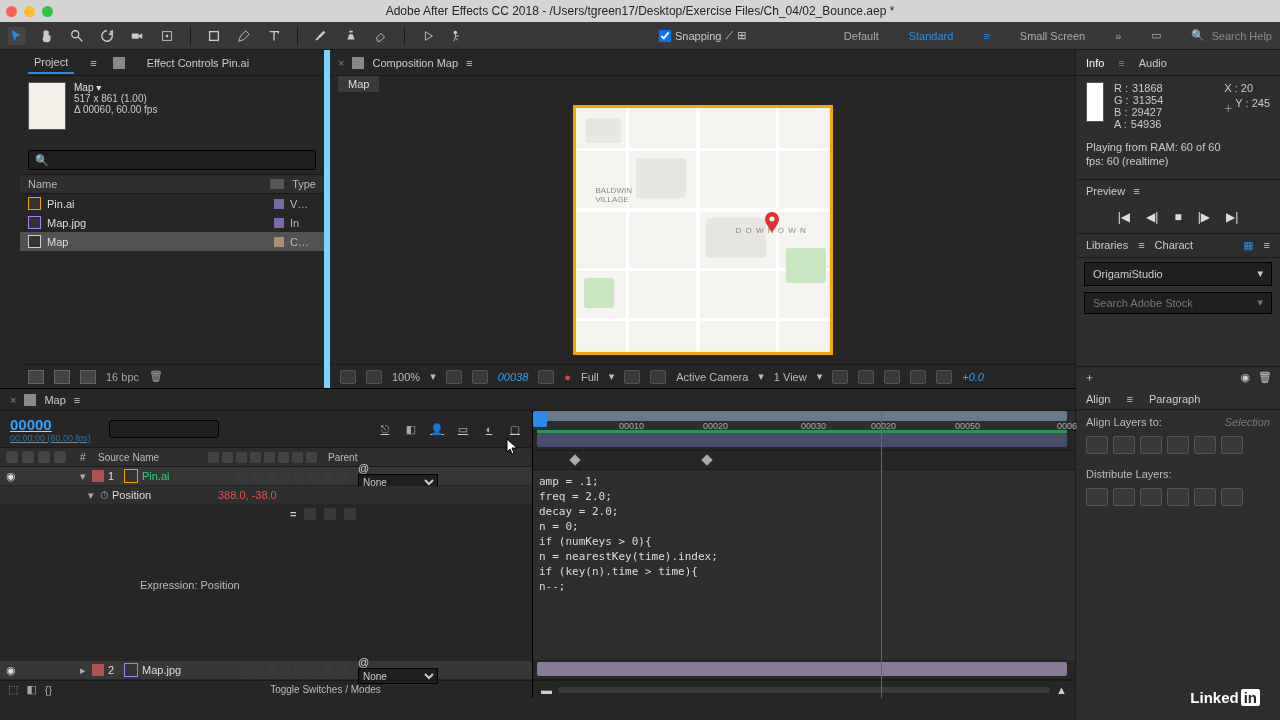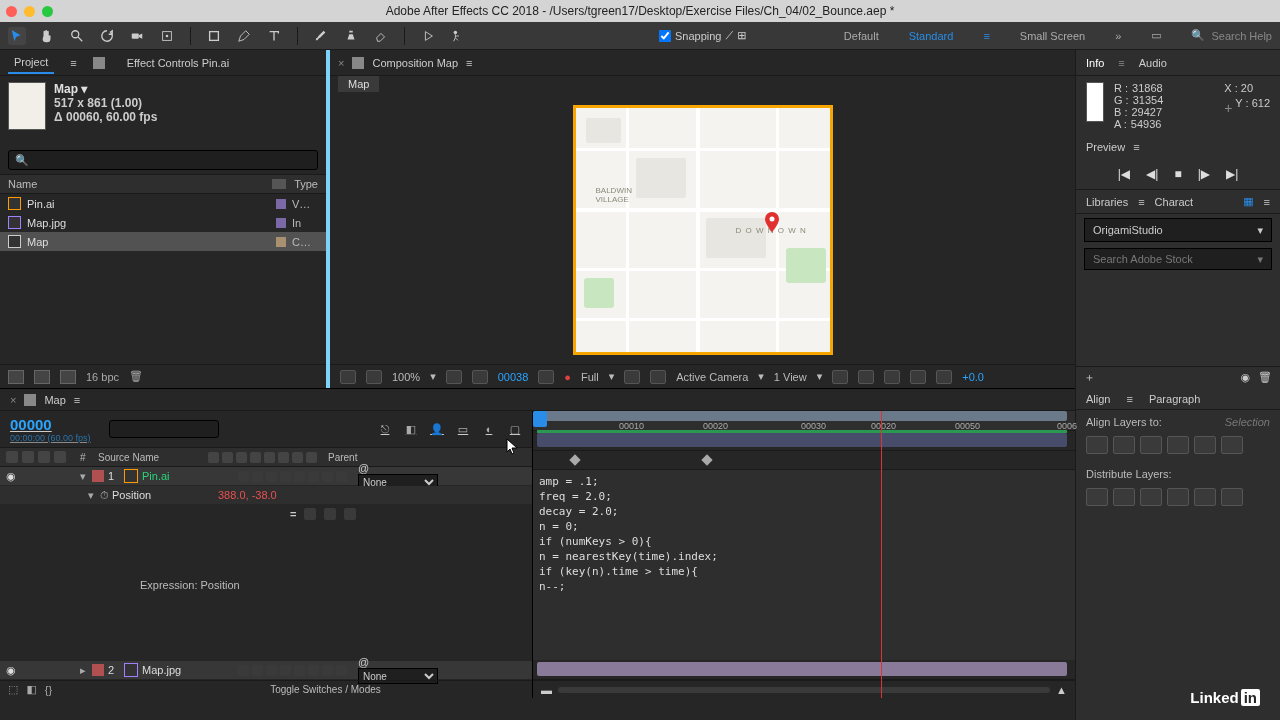--- a/index.html
+++ b/index.html
@@ -20,29 +20,29 @@
 .toolbar .sep { width: 1px; height: 18px; background: #1a1a1a; margin: 0 2px; }
 .toolbar .snap { display: flex; align-items: center; gap: 4px; margin-left: 180px; color: #ccc; }
 .toolbar .snap input { width: 12px; height: 12px; }
 .workspace { margin-left: auto; display: flex; gap: 30px; align-items: center; }
 .workspace span { color: #aaa; }
 .workspace .on { color: #288ce8; }
 .search-help { display: flex; align-items: center; gap: 6px; margin-left: 18px; color: #888; }
 
 
 .main { display: flex; height: 338px; }
-.left { width: 330px; display: flex; flex-direction: column; background: #262626; border-right: 4px solid #7dd3fc; }
+.left { width: 330px; display: flex; flex-direction: column; background: #262626; border-right: 6px solid #7dd3fc; padding-left: 20px; }
 .tabs { height: 26px; display: flex; align-items: center; padding: 0 8px; gap: 16px; background: #262626; border-bottom: 1px solid #1a1a1a; }
 .tabs .tab { color: #ccc; padding: 4px 6px; }
 .tabs .tab.active { border-bottom: 2px solid #288ce8; }
 .tabs .ic { width: 12px; height: 12px; background: #888; }
 
 .proj-head { display: flex; padding: 6px 8px; gap: 8px; }
 .thumb { width: 38px; height: 48px; background: #f2efe9; border: 1px solid #555; }
-.proj-meta { font-size: 12px; color: #ccc; font-weight: bold; }
+.proj-meta { font-size: 10px; color: #ccc; }
 .proj-meta .nm { color: #e0e0e0; }
 
 .proj-search { margin: 14px 8px 4px; height: 20px; background: #1f1f1f; border: 1px solid #000; border-radius: 3px; display: flex; align-items: center; padding: 0 6px; color: #888; }
 
 .proj-cols { display: flex; height: 20px; align-items: center; padding: 0 8px; background: #2e2e2e; border-top: 1px solid #1a1a1a; border-bottom: 1px solid #1a1a1a; color: #bbb; }
 .proj-cols .c1 { flex: 1; }
 .proj-cols .sw { width: 14px; height: 10px; background: #555; margin-right: 8px; }
 
 .proj-list { flex: 1; background: #262626; }
 .proj-row { display: flex; align-items: center; height: 19px; padding: 0 8px; gap: 6px; }
@@ -70,21 +70,21 @@
 .canvas { width: 260px; height: 250px; background: #f5f3ef; border: 3px solid #f7a500; position: relative; overflow: hidden; }
 .road { position: absolute; background: #fff; }
 .block { position: absolute; background: #e8e6e0; border-radius: 2px; }
 .park { position: absolute; background: #c8e6c0; border-radius: 3px; }
 .label { position: absolute; font-size: 8px; color: #8a8a7a; }
 .pin { position: absolute; width: 14px; height: 20px; }
 .pin svg { width: 14px; height: 20px; }
 
 .viewer-foot { height: 24px; display: flex; align-items: center; gap: 10px; padding: 0 10px; border-top: 1px solid #1a1a1a; color: #bbb; }
 .vf-ic { width: 16px; height: 14px; background: #3a3a3a; border: 1px solid #555; border-radius: 2px; }
-.vf-num { color: #2aa4ff; }
+.vf-num { color: #2aa4ff; font-style: italic; }
 
 
 .right { width: 205px; background: #2e2e2e; display: flex; flex-direction: column; border-left: 1px solid #1a1a1a; }
 .rp-tabs { height: 26px; display: flex; align-items: center; gap: 14px; padding: 0 10px; border-bottom: 1px solid #1a1a1a; }
 .rp-tabs .t { color: #ccc; }
 .rp-tabs .t.on { color: #fff; }
 .rp-tabs .mn { color: #888; }
 
 .info { padding: 6px 10px; font-size: 11px; color: #ccc; display: flex; gap: 10px; }
 .info .sw { width: 18px; height: 40px; background: #fff; border: 1px solid #555; }
@@ -431,23 +431,25 @@
             <span>B :</span>
             <span>29427</span>
           </div>
         <div>
             <span>A :</span>
             <span>54936</span>
           </div>
       </div>
       <div class="info-xy">
         <div>X : <span>20</span></div>
-        <div><span class="plus">+</span> Y : <span>612</span></div>
-      </div>
-    </div>
+        <div><span class="plus">+</span> Y : <span>245</span></div>
+      </div>
+    </div>
+    <div class="play-note" style="white-space:pre-line">Playing from RAM: 60 of 60
+fps: 60 (realtime)</div>
 
     <div class="preview-h">
       <span>Preview</span>
       <span>≡</span>
     </div>
     <div class="preview-ctrl">
       <span>|◀</span>
       <span>◀|</span>
       <span>■</span>
       <span>|▶</span>

